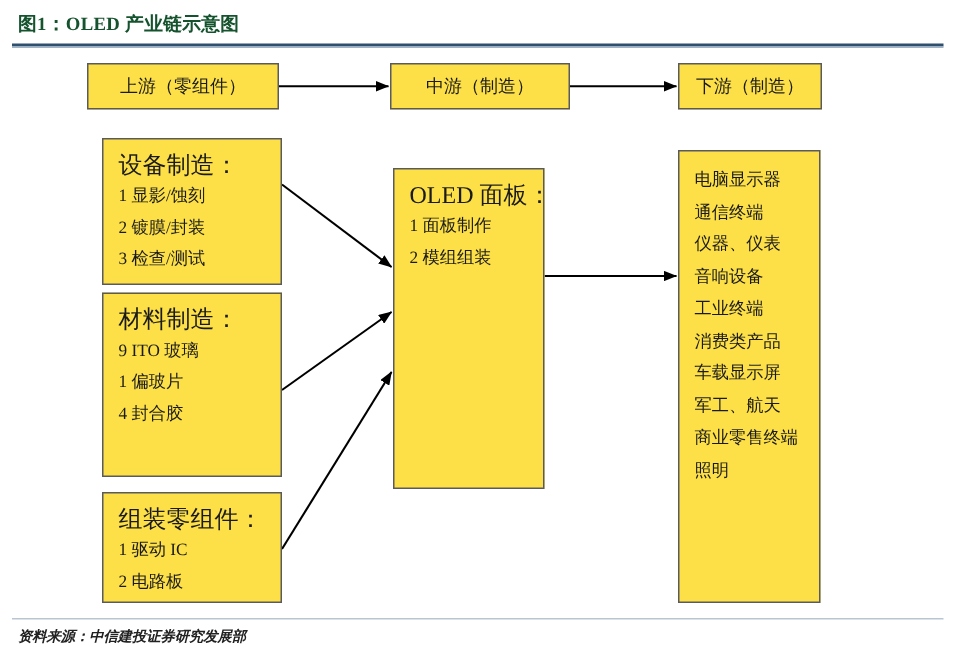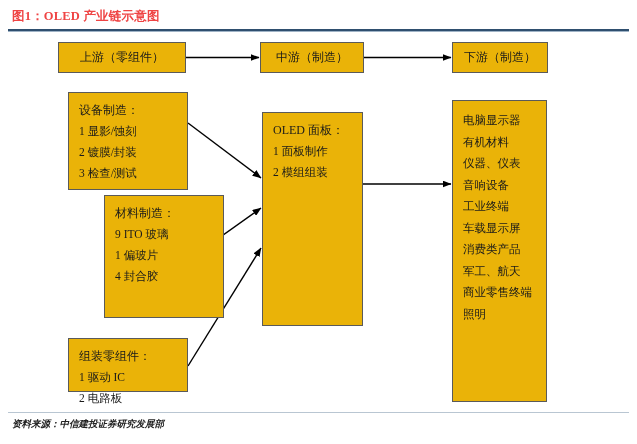--- a/index.html
+++ b/index.html
@@ -13,72 +13,72 @@
   #root{position:relative;width:637px;height:444px;}
 
   
   .title-bar{
     position:absolute;left:8px;top:8px;width:621px;height:22px;
   }
   .title-text{
     position:absolute;left:4px;top:0px;
     font-size:12.5px;font-weight:bold;
     font-family:"Liberation Serif","DejaVu Serif",serif;
-    letter-spacing:.2px;white-space:nowrap;color:#ef4444;
+    letter-spacing:.2px;white-space:nowrap;color:#14532d;
   }
   .title-rule{
     position:absolute;left:0px;top:21px;width:621px;height:2px;
     background:#2f4f6f;
   }
   .title-rule2{
     position:absolute;left:0px;top:23px;width:621px;height:1px;
     background:#9fb3c6;
   }
 
   
   .canvas{
     position:absolute;left:0;top:26px;width:637px;height:384px;
   }
 
   
   .box{
     position:absolute;
     border:1px solid #5a5a5a;
-    background:#eab308;
+    background:#fde047;
     box-sizing:border-box;
   }
   .box-inner{
     position:absolute;left:0;top:0;right:0;bottom:0;
     padding:7px 10px;
     box-sizing:border-box;
   }
   .box-center{
     display:flex;align-items:center;justify-content:center;
   }
   .line{
     font-size:11.5px;line-height:21px;white-space:nowrap;
     font-family:"Liberation Serif","DejaVu Serif",serif;
   }
   .line-c{
     font-size:12px;white-space:nowrap;
     font-family:"Liberation Serif","DejaVu Serif",serif;
   }
   .head{
-    font-size:12px;line-height:21px;white-space:nowrap;
+    font-size:16px;line-height:21px;white-space:nowrap;
   }
 
   
   #box-upstream   {left:58px; top:16px;  width:128px;height:31px;}
-  #box-midstream  {left:260px;top:16px;  width:104px;height:31px;padding-left:44px;}
+  #box-midstream  {left:260px;top:16px;  width:120px;height:31px;padding-left:44px;}
   #box-downstream {left:452px;top:16px;  width:96px; height:31px;}
 
   
   #box-equipment  {left:68px; top:66px;  width:120px;height:98px;}
-  #box-material   {left:68px; top:169px; width:120px;height:123px;margin-left:36px;}
-  #box-assembly   {left:68px; top:312px; width:120px;height:54px;}
+  #box-material   {left:68px; top:169px; width:120px;height:123px;}
+  #box-assembly   {left:68px; top:302px; width:120px;height:74px;}
 
   
   #box-panel      {left:262px;top:86px;  width:101px;height:214px;}
 
   
   #box-apps       {left:452px;top:74px;  width:95px; height:302px;}
   #box-apps .box-inner{padding:9px 0 0 10px;}
   #box-apps .line{line-height:21.5px;}
 
   
@@ -174,26 +174,26 @@
       <div class="box-inner">
         <div class="head">OLED 面板：</div>
         <div class="line">1 面板制作</div>
         <div class="line">2 模组组装</div>
       </div>
     </div>
 
     <div class="box" id="box-apps">
       <div class="box-inner">
         <div class="line">电脑显示器</div>
-        <div class="line">有机材料</div>
+        <div class="line">通信终端</div>
         <div class="line">仪器、仪表</div>
         <div class="line">音响设备</div>
         <div class="line">工业终端</div>
+        <div class="line">消费类产品</div>
         <div class="line">车载显示屏</div>
-        <div class="line">消费类产品</div>
         <div class="line">军工、航天</div>
         <div class="line">商业零售终端</div>
         <div class="line">照明</div>
       </div>
     </div>
 
   </div>
 
   <div class="footer">
     <div class="footer-rule"></div>

